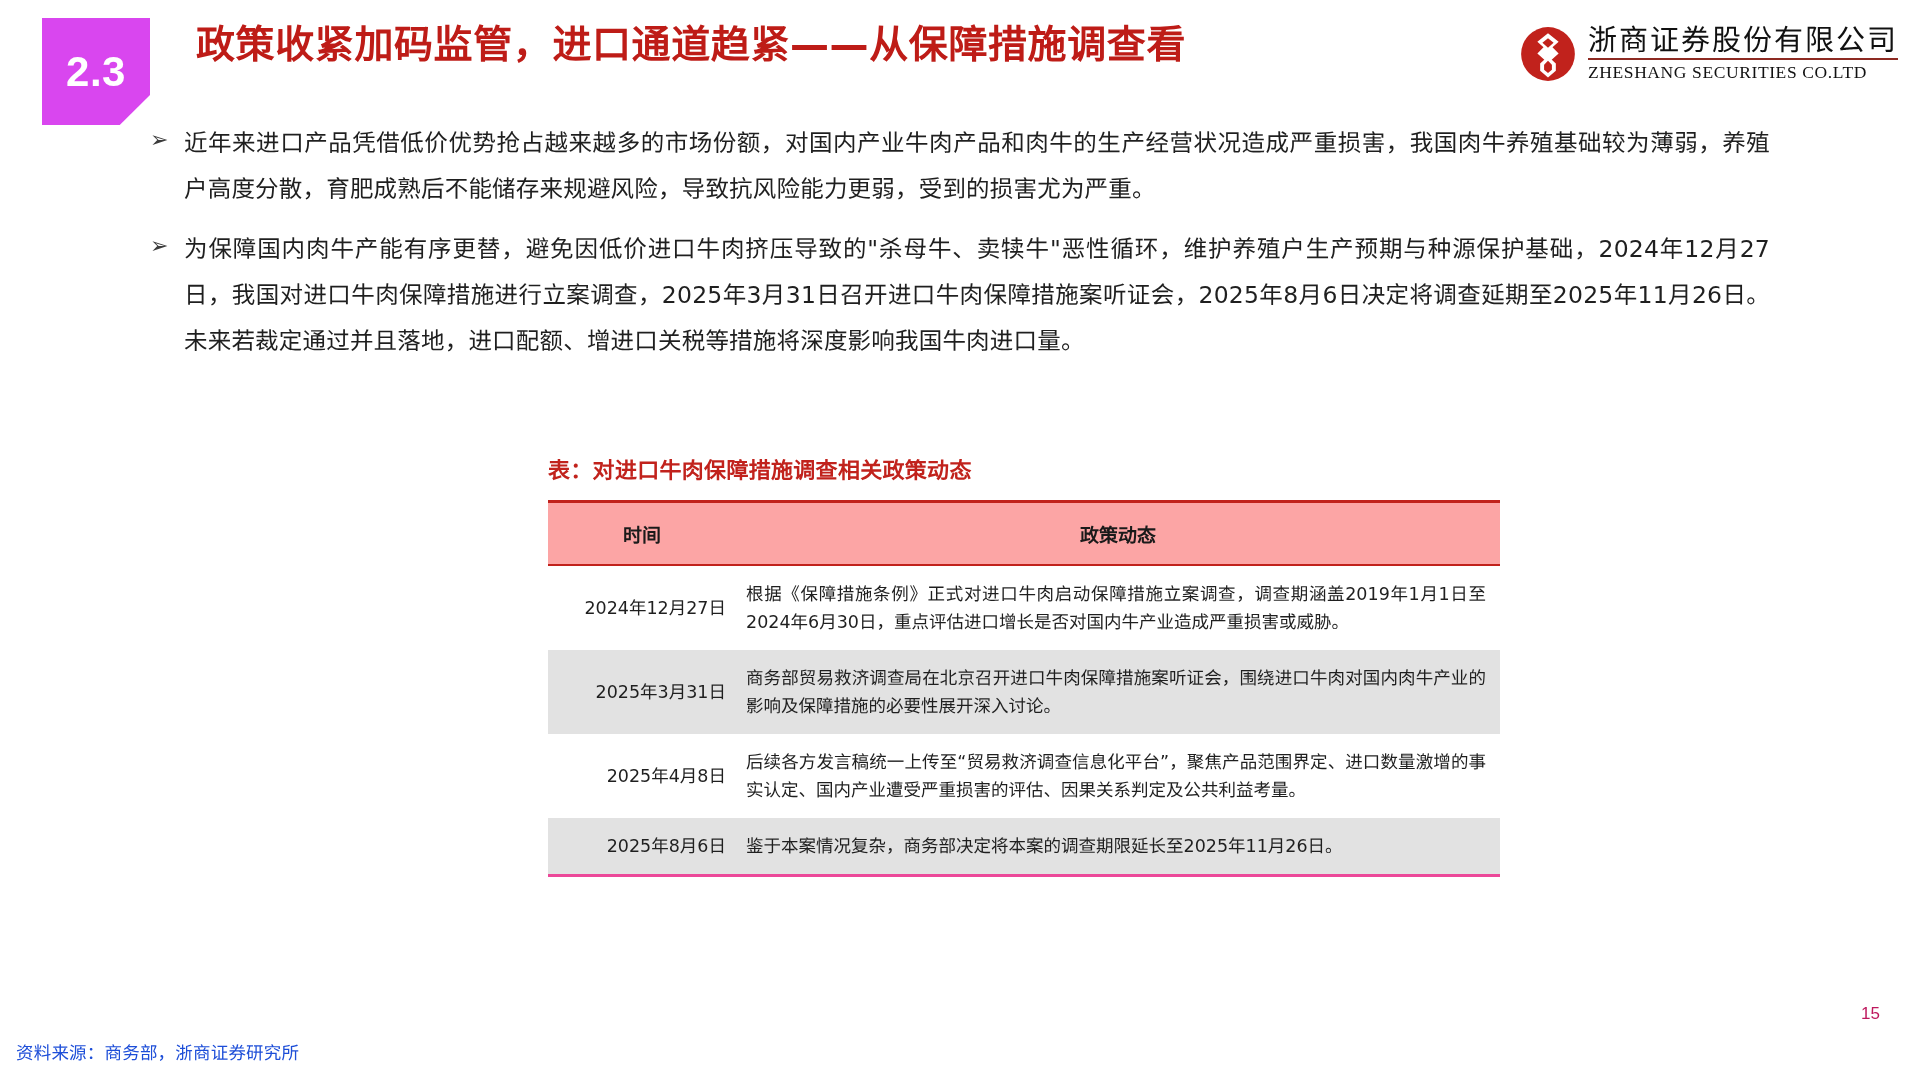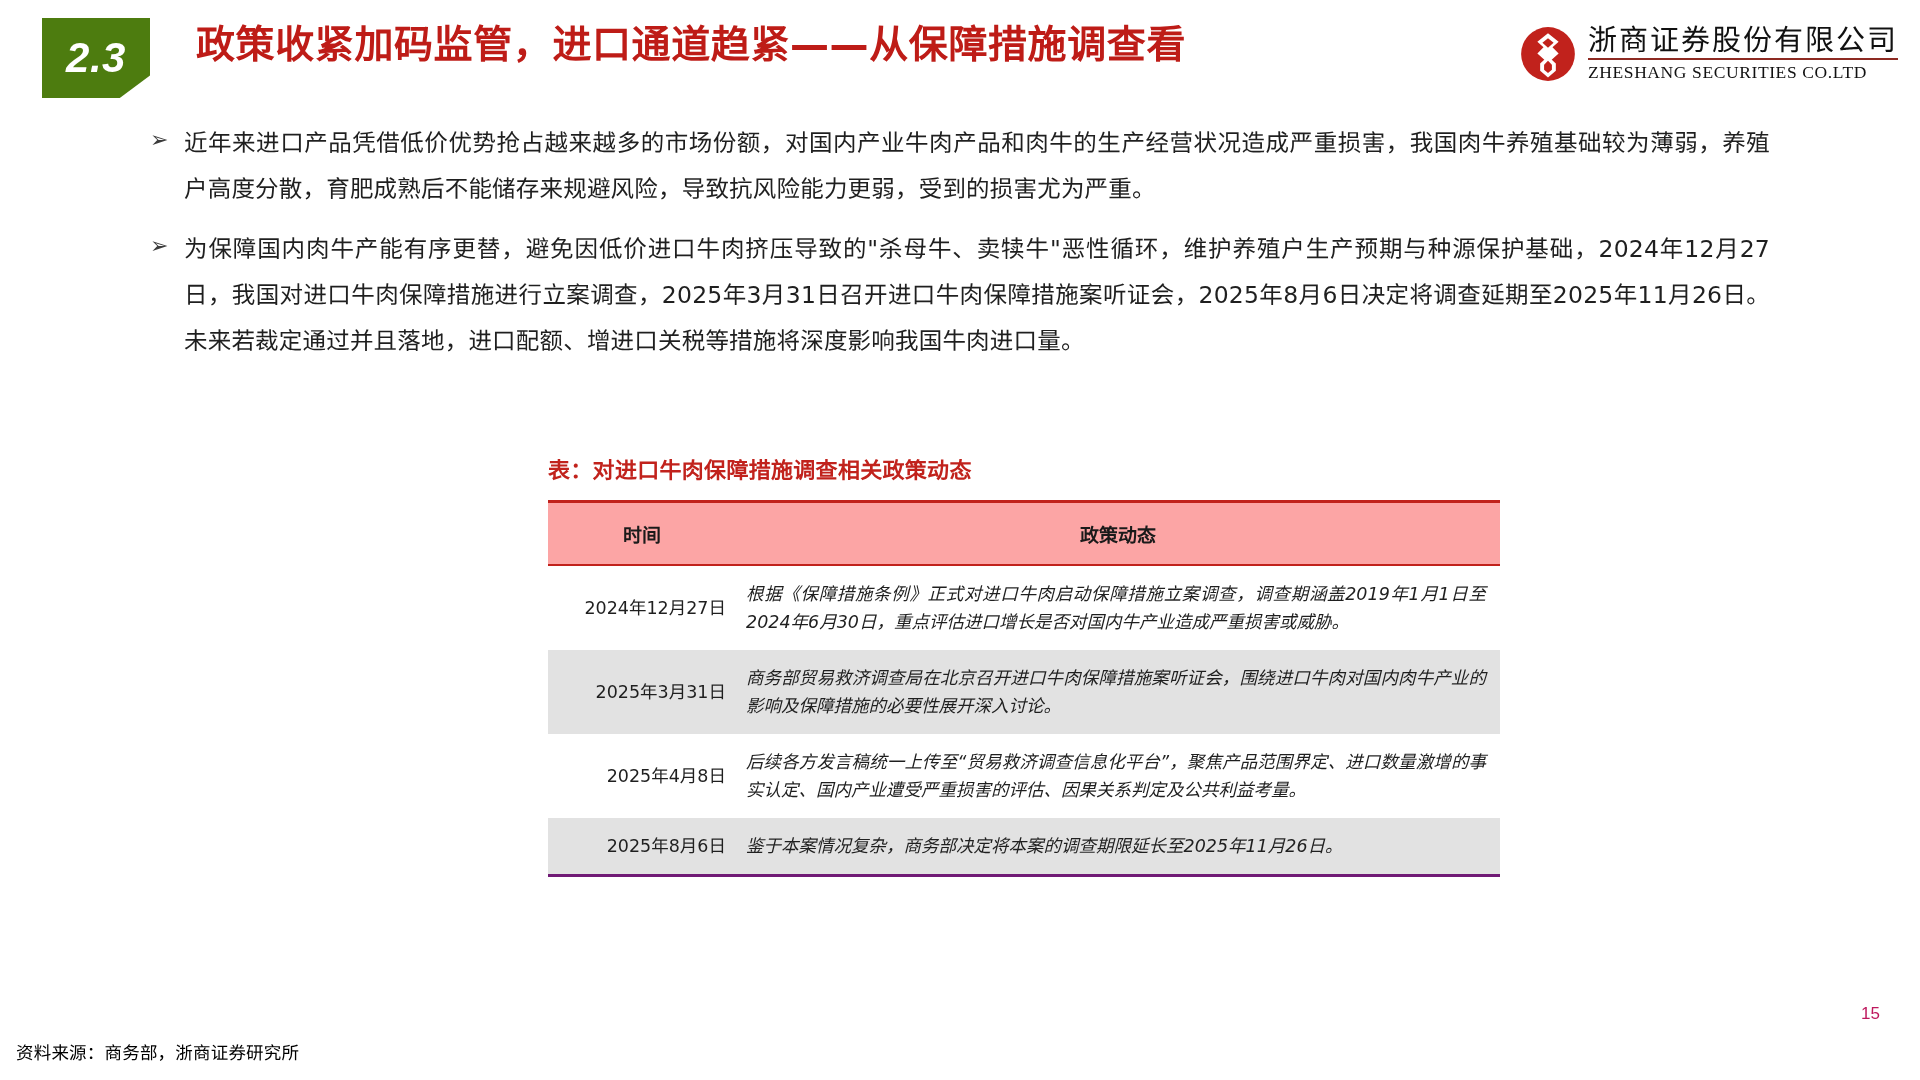--- a/index.html
+++ b/index.html
@@ -21,33 +21,32 @@
     position: absolute;
     left: 0; top: 0;
     width: 1920px;
     height: 108px;
   }
   .section-tag {
     position: absolute;
     left: 42px;
     top: 18px;
     width: 108px;
-    height: 80px;
-    background: #4d7c0f;
+    height: 107px;
+    background: #d946ef;
     color: #ffffff;
     font-size: 42px;
     font-weight: bold;
     letter-spacing: 0.5px;
     display: flex;
     align-items: center;
     justify-content: center;
     -webkit-clip-path: polygon(0 0, 100% 0, 100% 72%, 72% 100%, 0 100%);
     clip-path: polygon(0 0, 100% 0, 100% 72%, 72% 100%, 0 100%);
     font-family: "Liberation Sans", sans-serif;
-    font-style: italic;
   }
   .slide-title {
     position: absolute;
     left: 196px;
     top: 13px;
     font-size: 39px;
     font-weight: bold;
     color: #be1c17;
     letter-spacing: 0.6px;
     white-space: nowrap;
@@ -163,49 +162,48 @@
     padding: 14px 10px;
     vertical-align: middle;
   }
   table.policy-table td.date-cell {
     text-align: right;
     white-space: nowrap;
   }
   table.policy-table td.desc-cell {
     text-align: justify;
     padding-right: 14px;
-    font-style: italic;
   }
   table.policy-table tbody tr.row-odd td {
     background: #ffffff;
   }
   table.policy-table tbody tr.row-even td {
     background: #e2e2e2;
   }
   table.policy-table tbody tr:last-child td {
-    border-bottom: 3px solid #701a75;
+    border-bottom: 3px solid #ec4899;
   }
   col.col-date { width: 188px; }
   col.col-desc { width: 764px; }
 
   
   .page-number {
     position: absolute;
     right: 40px;
     bottom: 56px;
     font-size: 17px;
     color: #be185d;
     font-family: "Liberation Sans", sans-serif;
   }
   .source-note {
     position: absolute;
     left: 16px;
     bottom: 16px;
     font-size: 17.5px;
-    color: #000000;
+    color: #1d4ed8;
     letter-spacing: 0.2px;
     font-family: "DejaVu Sans", "Liberation Sans", sans-serif;
   }
 </style>
 </head>
 <body>
 
 <div class="slide-header">
   <div class="section-tag">2.3</div>
   <div class="slide-title">政策收紧加码监管，进口通道趋紧——从保障措施调查看</div>

